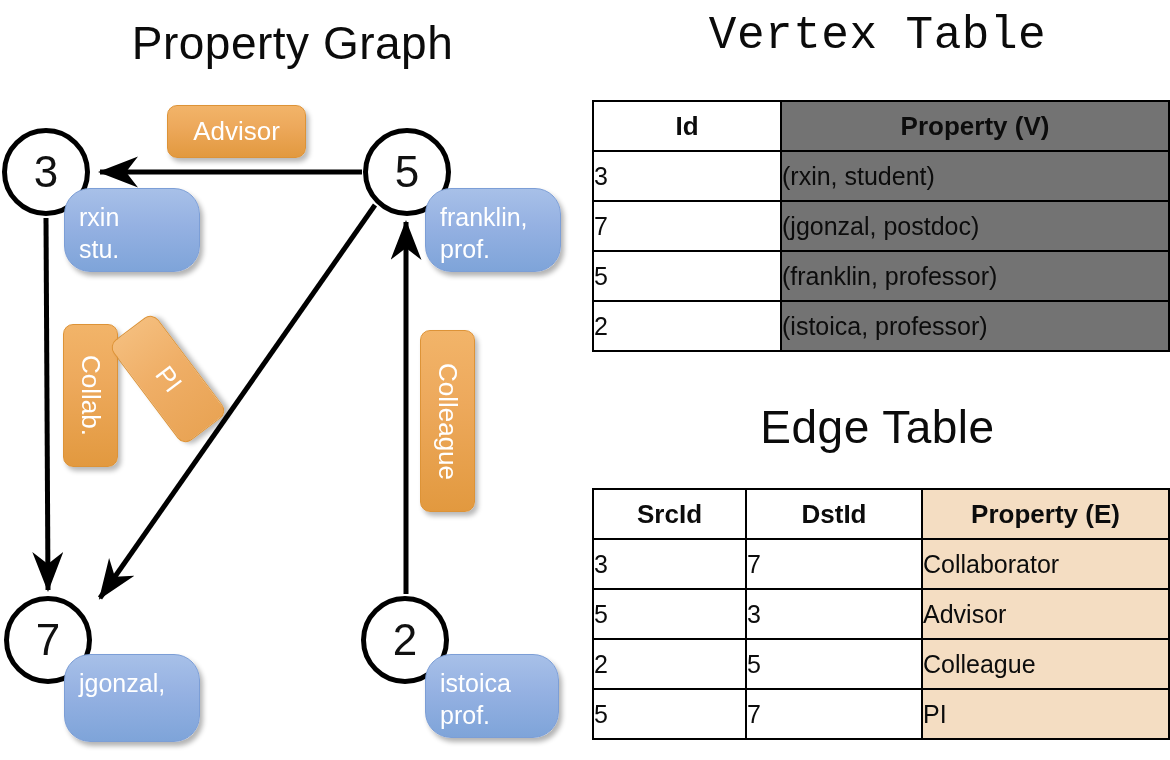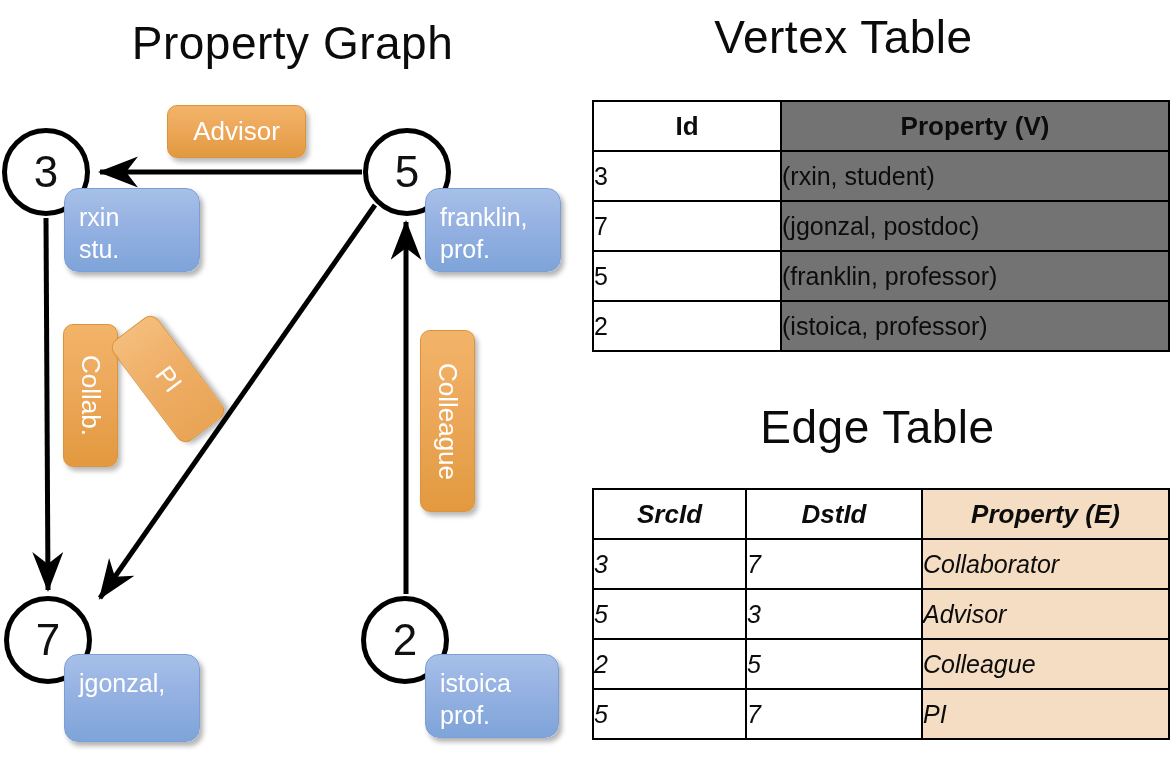--- a/index.html
+++ b/index.html
@@ -28,21 +28,21 @@
     position: absolute;
     font-family: "Liberation Sans", sans-serif;
     font-weight: 300;
     font-size: 46px;
     letter-spacing: 0.5px;
     color: #0b0b0b;
     white-space: nowrap;
     text-align: center;
   }
   #title-property-graph { left: 0px;   top: 16px; width: 585px; }
-  #title-vertex-table   { left: 551px; top: 10px; width: 585px; }
+  #title-vertex-table   { left: 585px; top: 10px; width: 585px; font-family: Liberation Mono, monospace; }
   #title-edge-table     { left: 585px; top: 400px; width: 585px; }
 
   
   #graph-panel {
     position: absolute;
     left: 0; top: 0;
     width: 585px;
     height: 760px;
   }
   #graph-edges {
@@ -70,21 +70,21 @@
     z-index: 4;
   }
   #node-3 { left: 2px;   top: 128px; }
   #node-5 { left: 363px; top: 128px; }
   #node-7 { left: 4px;   top: 596px; }
   #node-2 { left: 361px; top: 596px; }
 
   
   .bubble-blue {
     position: absolute;
-    border-radius: 14px;
+    border-radius: 26px;
     background: linear-gradient(to bottom, #a7c0e8 0%, #95b1e2 45%, #7ea4d9 100%);
     border: 1px solid #7c9ed6;
     box-shadow: 3px 4px 5px rgba(0,0,0,0.30);
     color: #ffffff;
     font-size: 25px;
     font-weight: 400;
     line-height: 1.28;
     padding: 12px 16px 12px 14px;
     box-sizing: border-box;
     z-index: 6;
@@ -159,21 +159,21 @@
   }
   .tbl th { font-weight: 700; font-size: 26px; }
   .prop-v { background: #737373; }
   .prop-e { background: #f4ddc2; margin-top: 20px; }
   .idcell { background: #ffffff; }
 
   #vertex-table { left: 592px; top: 100px; width: 576px; }
   #vertex-table col.c-id   { width: 188px; }
   #vertex-table col.c-prop { width: 388px; }
 
-  #edge-table { left: 592px; top: 488px; width: 576px; font-style: italic; }
+  #edge-table { left: 592px; top: 488px; width: 576px; }
   #edge-table col.c-src  { width: 153px; }
   #edge-table col.c-dst  { width: 176px; }
   #edge-table col.c-prop { width: 247px; }
 </style>
 </head>
 <body>
 
 <div class="stage">
 
   <div class="title" id="title-property-graph">Property Graph</div>

